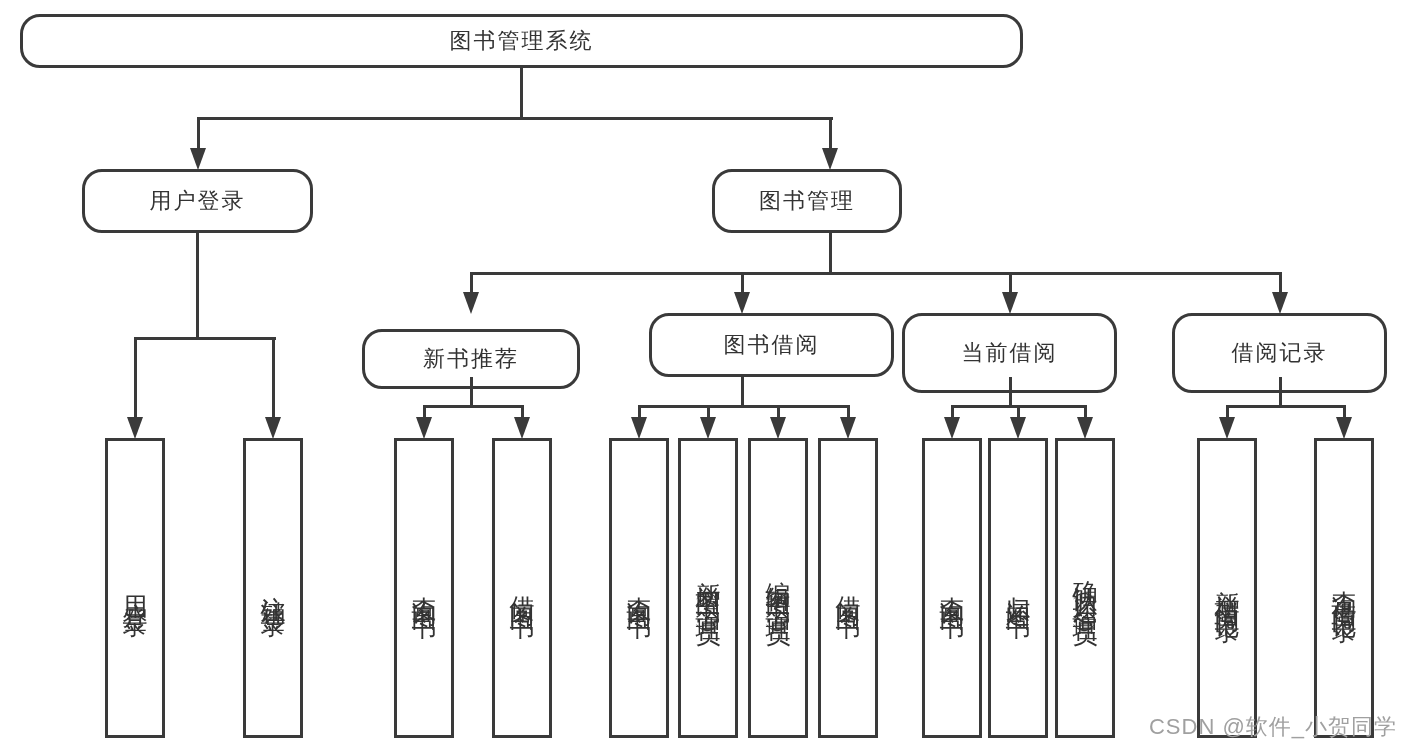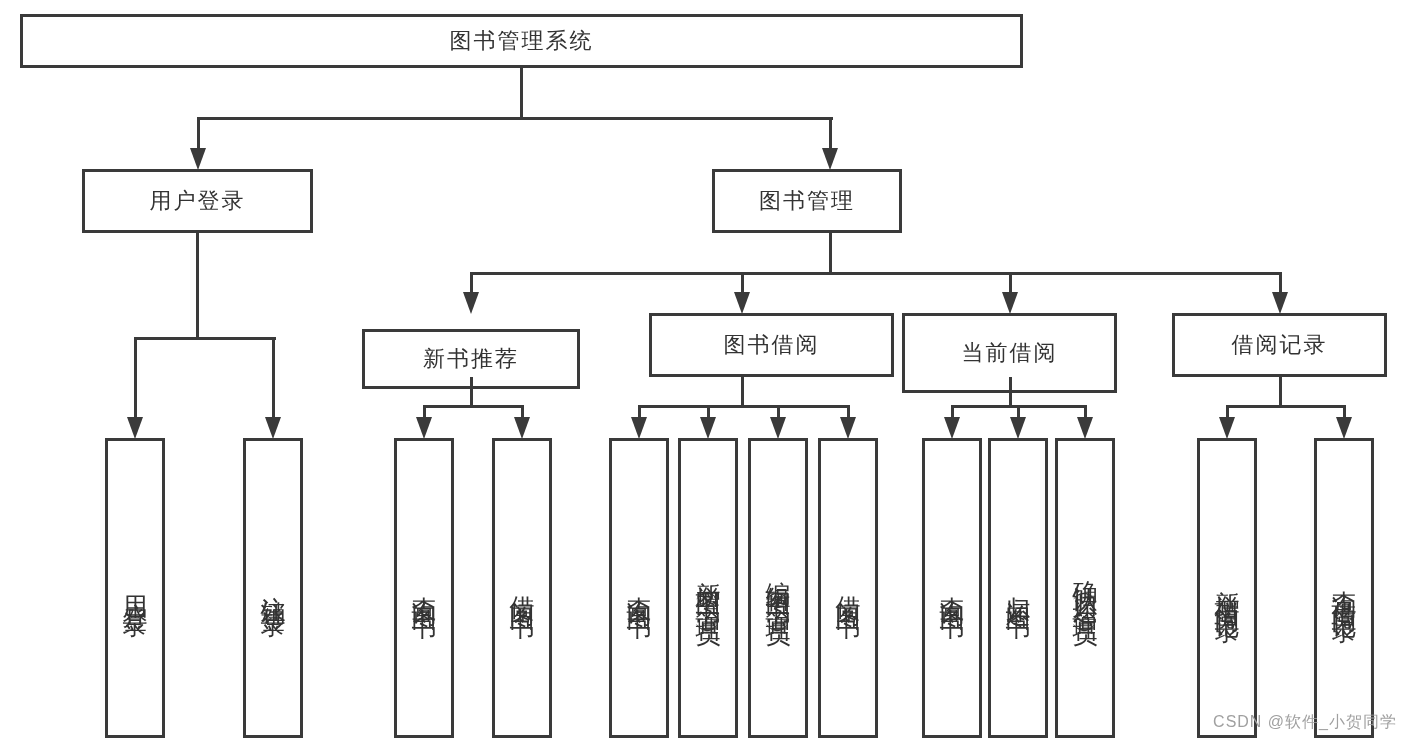--- a/index.html
+++ b/index.html
@@ -14,41 +14,41 @@
   .box {
     position: absolute;
     box-sizing: border-box;
     border: 3px solid #3a3a3a;
     background: #ffffff;
     display: flex;
     align-items: center;
     justify-content: center;
     color: #333333;
   }
-  .hbox { font-size: 22px; letter-spacing: 2px; white-space: nowrap; }
+  .hbox { font-size: 22px; letter-spacing: 2px; white-space: nowrap; border-radius: 20px; }
   .vbox {
     writing-mode: vertical-rl;
     text-orientation: mixed;
     font-size: 25px;
     letter-spacing: 6px;
     line-height: 1;
   }
   .line { position: absolute; background: #3a3a3a; }
   .arrow {
     position: absolute;
     width: 0; height: 0;
     border-left: 8px solid transparent;
     border-right: 8px solid transparent;
     border-top: 22px solid #3a3a3a;
   }
   .watermark {
     position: absolute;
     right: 8px;
     top: 712px;
-    font-size: 16px;
+    font-size: 22px;
     color: #a0a0a0;
     letter-spacing: 1px;
     z-index: 10;
     white-space: nowrap;
   }
 </style>
 </head>
 <body>
 
 <div class="canvas">
@@ -58,21 +58,21 @@
   <div class="box hbox" style="left:82px; top:169px; width:231px; height:64px;">用户登录</div>
 
   <div class="box hbox" style="left:712px; top:169px; width:190px; height:64px;">图书管理</div>
 
   <div class="box hbox" style="left:362px; top:329px; width:218px; height:60px;">新书推荐</div>
 
   <div class="box hbox" style="left:635px; top:313px; width:245px; height:64px;margin-left:14px;">图书借阅</div>
 
   <div class="box hbox" style="left:902px; top:313px; width:215px; height:80px;">当前借阅</div>
 
-  <div class="box hbox" style="left:1172px; top:313px; width:215px; height:64px;">借阅记录</div>
+  <div class="box hbox" style="left:1172px; top:313px; width:215px; height:80px;">借阅记录</div>
 
   <div class="box vbox" style="left:105px; top:438px; width:60px; height:300px;">用户登录</div>
 
   <div class="box vbox" style="left:243px; top:438px; width:60px; height:300px;">注销登录</div>
 
   <div class="box vbox" style="left:394px; top:438px; width:60px; height:300px;">查询图书</div>
 
   <div class="box vbox" style="left:492px; top:438px; width:60px; height:300px;">借阅图书</div>
 
   <div class="box vbox" style="left:609px; top:438px; width:60px; height:300px;">查询图书</div>

